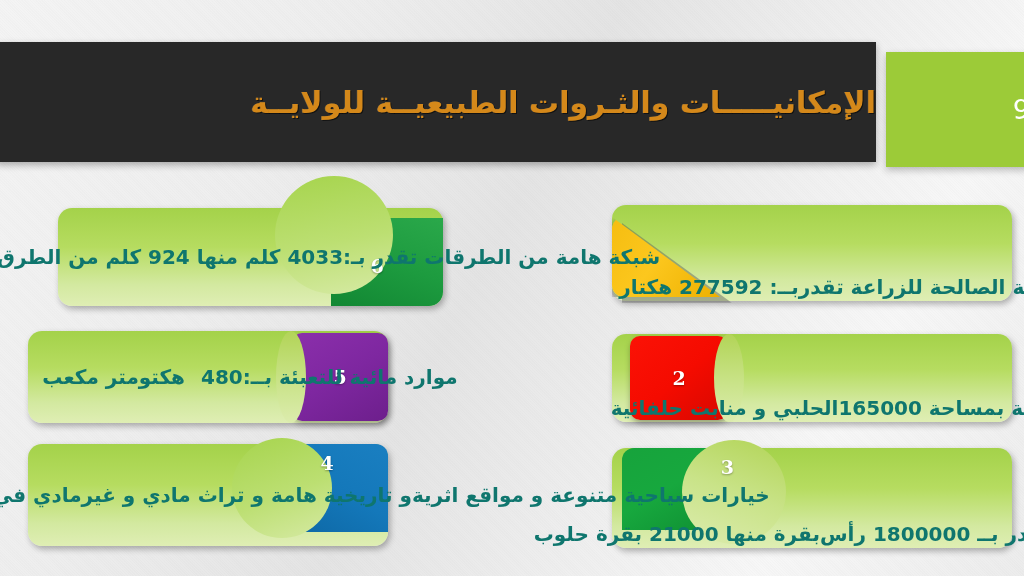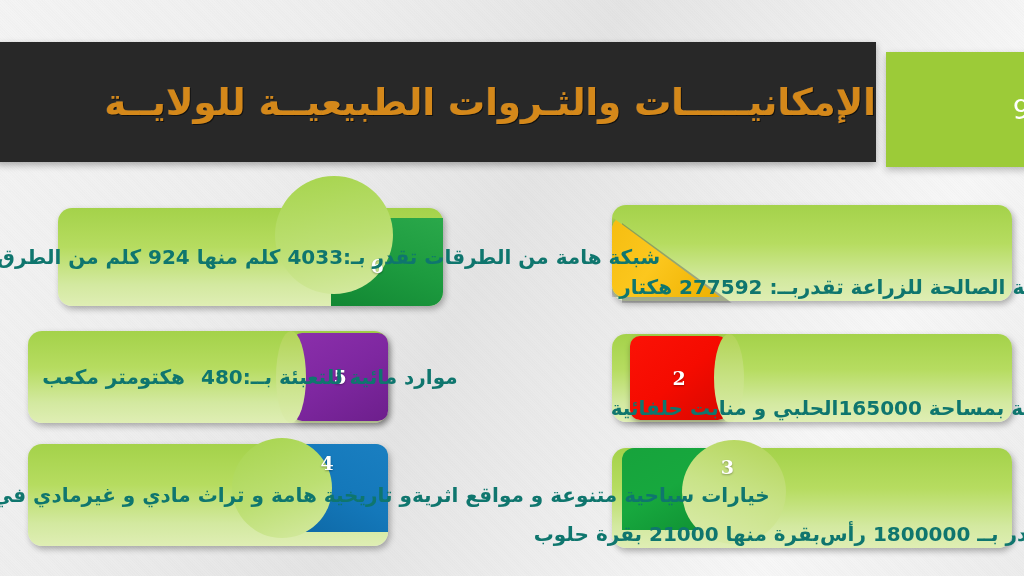--- a/index.html
+++ b/index.html
@@ -32,21 +32,21 @@
     background: #282828;
     box-shadow: 0 3px 7px rgba(0,0,0,0.30);
     display: flex;
     align-items: center;
     justify-content: flex-start;
     box-sizing: border-box;
     padding-left: 90px;
   }
   .title-text {
     color: #d4881a;
-    font-size: 37px;
+    font-size: 30px;
     font-weight: bold;
     letter-spacing: 0px;
     white-space: nowrap;
     text-shadow: 1px 1px 0 rgba(0,0,0,0.55), -0.5px -0.5px 0 rgba(255,220,150,0.25);
     font-family: "DejaVu Sans", "Liberation Sans", sans-serif;
   }
 
   .page-badge {
     position: absolute;
     left: 886px;

